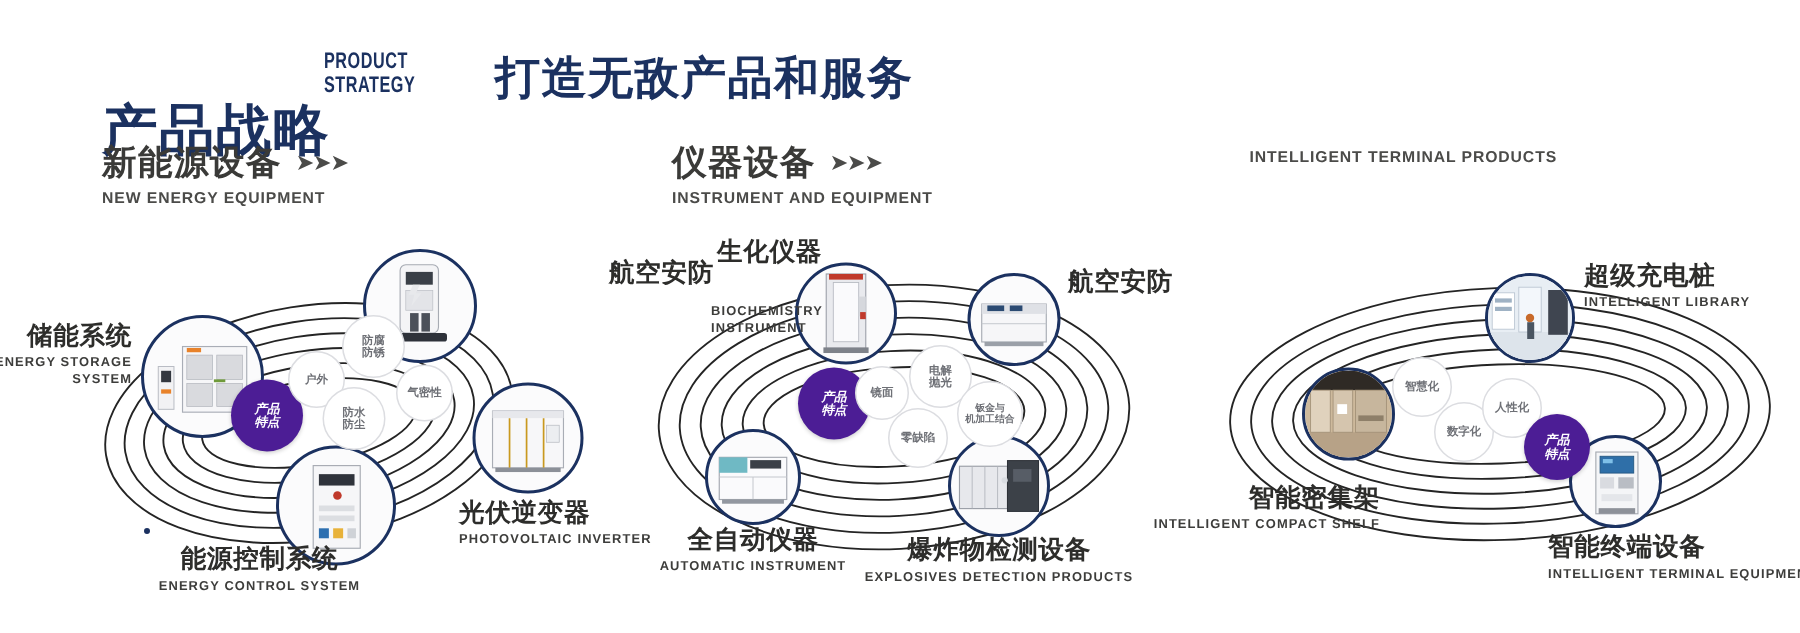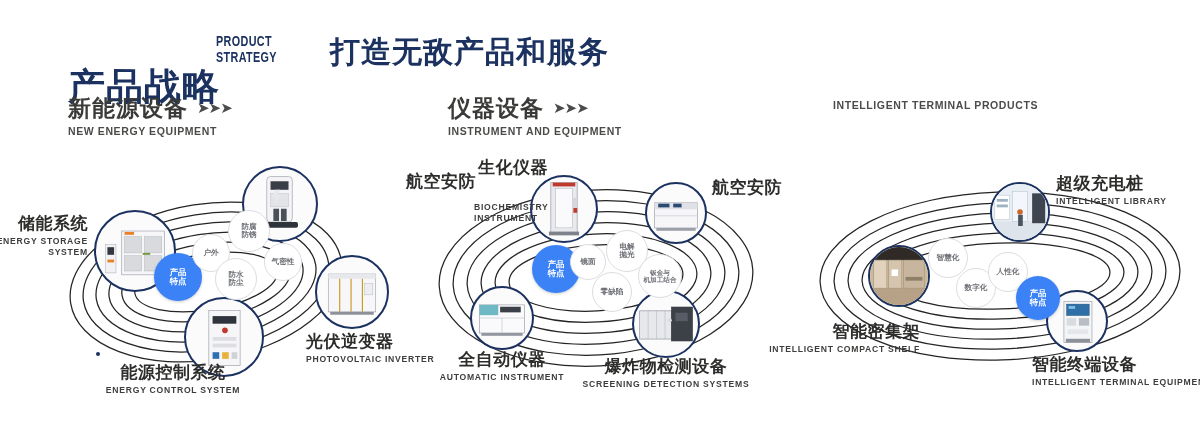--- a/index.html
+++ b/index.html
@@ -75,22 +75,22 @@
 
   
   .bub{
     position:absolute;border-radius:50%;box-sizing:border-box;
     display:flex;align-items:center;justify-content:center;
     text-align:center;line-height:1.12;
     border:1px solid #dcdde1;background:#ffffff;
     color:#6e7076;font-size:7.6px;font-weight:bold;
   }
   .bub.main{
-    background:#3b82f6;border:none;color:#ffffff;
-    font-size:8.4px;font-weight:bold;
+    background:#4c1d95;border:none;color:#ffffff;
+    font-size:8.4px;font-style:italic;font-weight:bold;
     box-shadow:0 1px 3px rgba(0,0,0,.2);
   }
   .bub b{display:block;font-weight:bold;}
 </style>
 </head>
 <body>
 
 <div class="stage">
 
   <div class="hdr">
@@ -264,21 +264,21 @@
         <line x1="15" y1="20" x2="15" y2="50" stroke="#b0b3ba" stroke-width=".6"></line>
         <line x1="24" y1="20" x2="24" y2="50" stroke="#b0b3ba" stroke-width=".6"></line>
         <line x1="33" y1="20" x2="33" y2="50" stroke="#b0b3ba" stroke-width=".6"></line>
         <rect x="40" y="16" width="22" height="36" fill="#3c4148" stroke="#2b2f35" stroke-width=".7"></rect>
         <rect x="44" y="22" width="13" height="9" fill="#575d66"></rect>
         <circle cx="38" cy="30" r="2.2" fill="#d9dce1"></circle>
       </svg>
     </div>
     <div class="lbl c" style="left:158px;top:207px;width:216px;">
       <div class="cn">爆炸物检测设备</div>
-      <div class="en">SCREENING DETECTION SYSTEMS</div>
+      <div class="en">EXPLOSIVES DETECTION PRODUCTS</div>
     </div>
 
     <div class="node" style="left:70px;top:136px;width:64px;height:64px;">
       <svg class="art" viewBox="0 0 64 64">
         <rect x="8" y="18" width="48" height="30" fill="#fafafc" stroke="#a3a7af" stroke-width=".8"></rect>
         <rect x="8" y="18" width="20" height="11" fill="#6fb9c4"></rect>
         <rect x="30" y="20" width="22" height="6" fill="#3b4048"></rect>
         <line x1="8" y1="32" x2="56" y2="32" stroke="#c4c7cd" stroke-width=".7"></line>
         <line x1="32" y1="32" x2="32" y2="48" stroke="#c4c7cd" stroke-width=".7"></line>
         <rect x="10" y="48" width="44" height="3" fill="#9297a0"></rect>

